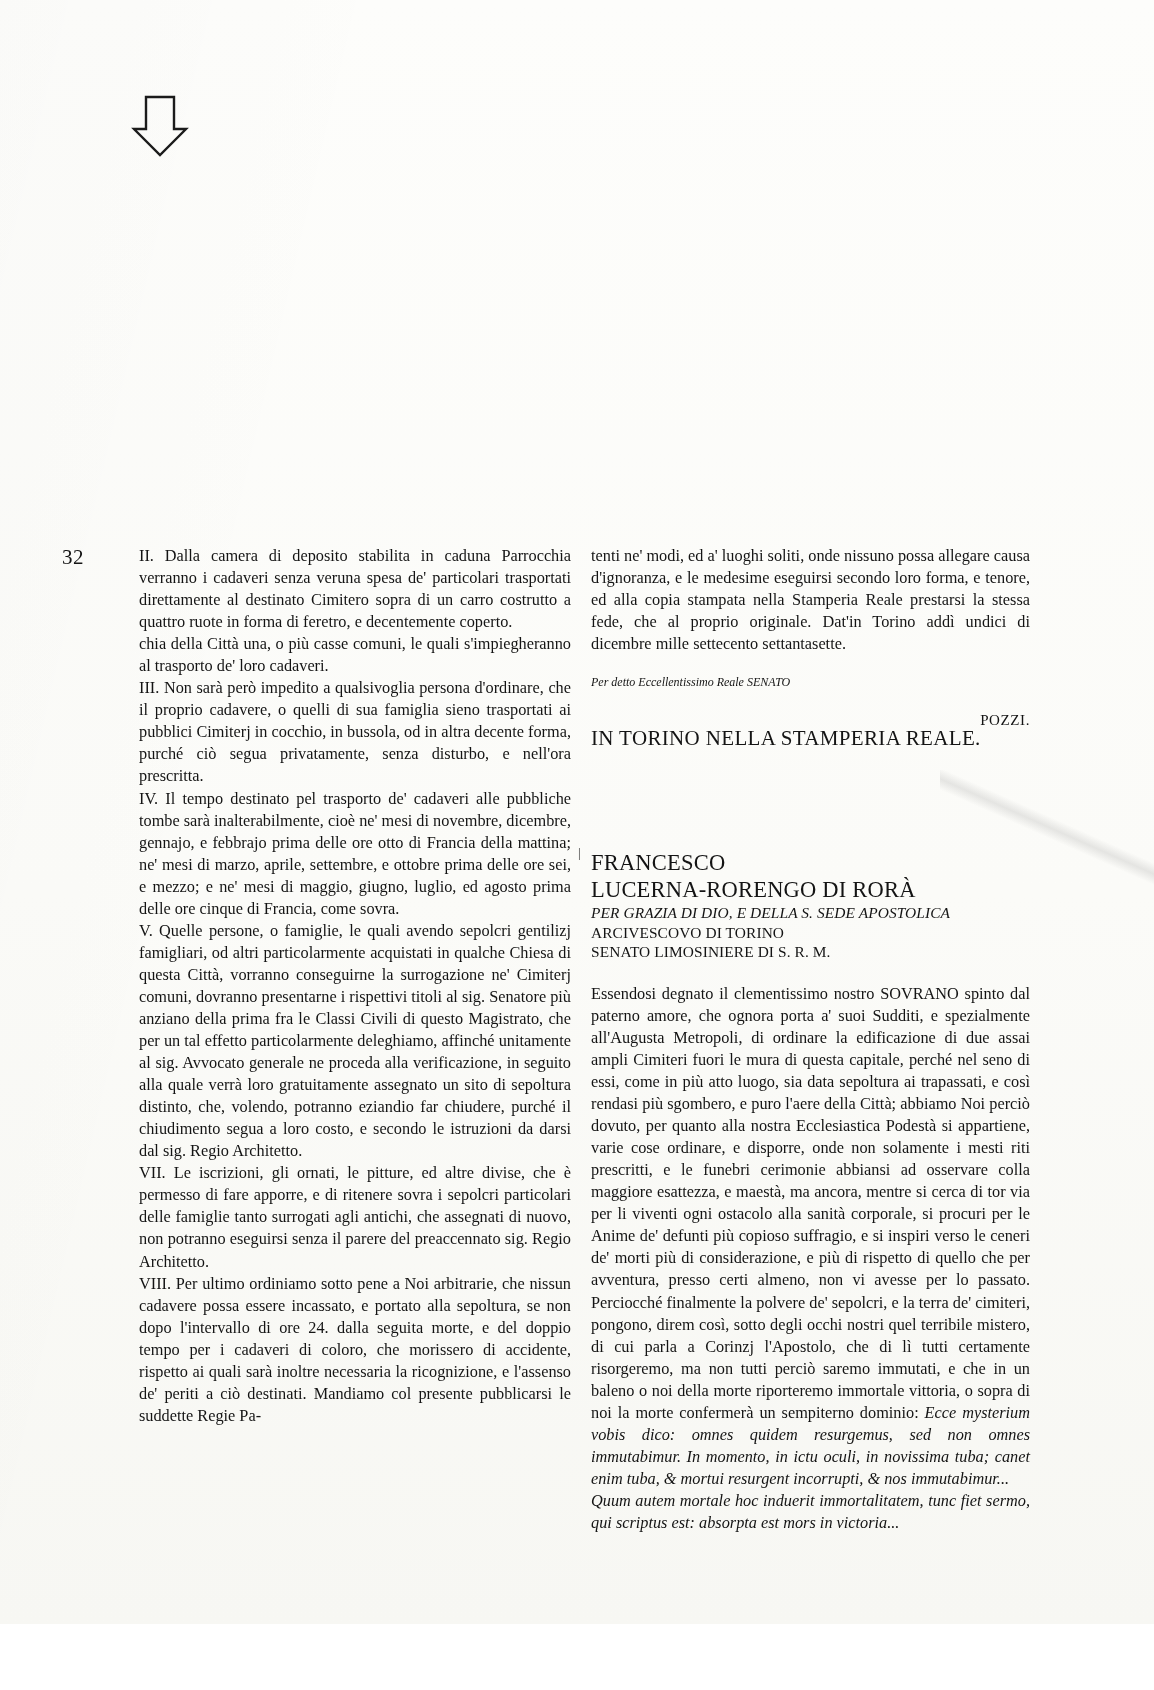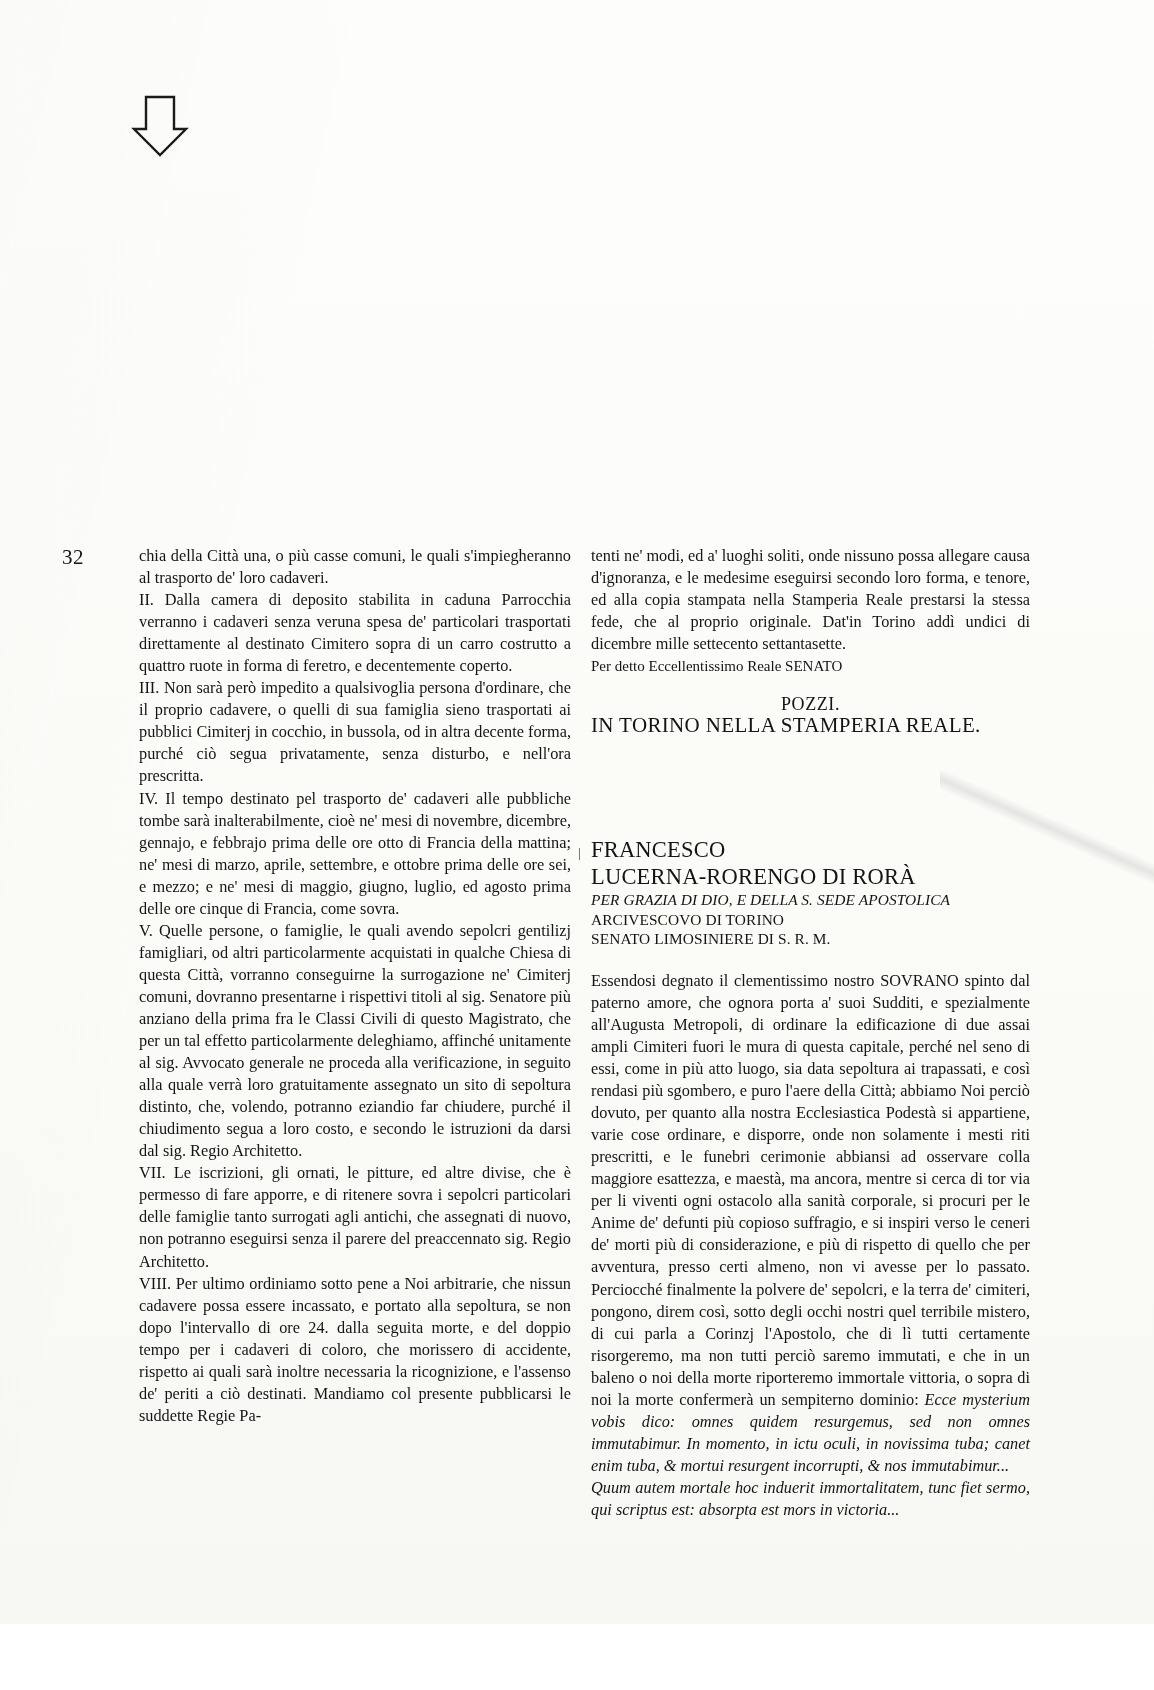--- a/index.html
+++ b/index.html
@@ -68,26 +68,27 @@
   #col-left  { left: 139px; width: 432px; }
   #col-right { left: 591px; width: 439px; }
 
   .para { margin: 0; }
   .para + .para { margin-top: 0; }
 
   .italic { font-style: italic; }
 
   
   #signoff-italic {
-    font-size: 15px;
-    margin-top: 0;
+    font-style: italic;
+    font-size: 12px;
+    margin-top: 16px;
   }
   #pozzi {
-    text-align: center;
-    font-size: 18px;
+    text-align: right;
+    font-size: 15px;
     letter-spacing: 0.6px;
     margin-top: 16px;
   }
   #stamperia {
     font-size: 21px;
     letter-spacing: 0.35px;
     margin-top: -19px;
   }
 
   #bishop-block { margin-top: 100px; }
@@ -127,22 +128,22 @@
 
   <div id="arrow-mark">
     <svg viewBox="0 0 60 62" width="60" height="62" aria-hidden="true">
       <polygon points="16,2 44,2 44,34 56,34 30,60 4,34 16,34" fill="none" stroke="#1b1b1b" stroke-width="2.4" stroke-linejoin="miter"></polygon>
     </svg>
   </div>
 
   <div id="folio">32</div>
 
   <div class="column" id="col-left">
+    <p class="para">II.  Dalla camera di deposito stabilita in caduna Parrocchia verranno i cadaveri senza veruna spesa de' particolari trasportati direttamente al destinato Cimitero sopra di un carro costrutto a quattro ruote in forma di feretro, e decentemente coperto.</p>
     <p class="para">chia della Città una, o più casse comuni, le quali s'impiegheranno al trasporto de' loro cadaveri.</p>
-    <p class="para">II.  Dalla camera di deposito stabilita in caduna Parrocchia verranno i cadaveri senza veruna spesa de' particolari trasportati direttamente al destinato Cimitero sopra di un carro costrutto a quattro ruote in forma di feretro, e decentemente coperto.</p>
     <p class="para">III.  Non sarà però impedito a qualsivoglia persona d'ordinare, che il proprio cadavere, o quelli di sua famiglia sieno trasportati ai pubblici Cimiterj in cocchio, in bussola, od in altra decente forma, purché ciò segua privatamente, senza disturbo, e nell'ora prescritta.</p>
     <p class="para">IV.  Il tempo destinato pel trasporto de' cadaveri alle pubbliche tombe sarà inalterabilmente, cioè ne' mesi di novembre, dicembre, gennajo, e febbrajo prima delle ore otto di Francia della mattina; ne' mesi di marzo, aprile, settembre, e ottobre prima delle ore sei, e mezzo; e ne' mesi di maggio, giugno, luglio, ed agosto prima delle ore cinque di Francia, come sovra.</p>
     <p class="para">V.  Quelle persone, o famiglie, le quali avendo sepolcri gentilizj famigliari, od altri particolarmente acquistati in qualche Chiesa di questa Città, vorranno conseguirne la surrogazione ne' Cimiterj comuni, dovranno presentarne i rispettivi titoli al sig. Senatore più anziano della prima fra le Classi Civili di questo Magistrato, che per un tal effetto particolarmente deleghiamo, affinché unitamente al sig. Avvocato generale ne proceda alla verificazione, in seguito alla quale verrà loro gratuitamente assegnato un sito di sepoltura distinto, che, volendo, potranno eziandio far chiudere, purché il chiudimento segua a loro costo, e secondo le istruzioni da darsi dal sig. Regio Architetto.</p>
     <p class="para">VII.  Le iscrizioni, gli ornati, le pitture, ed altre divise, che è permesso di fare apporre, e di ritenere sovra i sepolcri particolari delle famiglie tanto surrogati agli antichi, che assegnati di nuovo, non potranno eseguirsi senza il parere del preaccennato sig. Regio Architetto.</p>
     <p class="para">VIII.  Per ultimo ordiniamo sotto pene a Noi arbitrarie, che nissun cadavere possa essere incassato, e portato alla sepoltura, se non dopo l'intervallo di ore 24. dalla seguita morte, e del doppio tempo per i cadaveri di coloro, che morissero di accidente, rispetto ai quali sarà inoltre necessaria la ricognizione, e l'assenso de' periti a ciò destinati. Mandiamo col presente pubblicarsi le suddette Regie Pa-</p>
   </div>
 
   <div class="column" id="col-right">
     <p class="para">tenti ne' modi, ed a' luoghi soliti, onde nissuno possa allegare causa d'ignoranza, e le medesime eseguirsi secondo loro forma, e tenore, ed alla copia stampata nella Stamperia Reale prestarsi la stessa fede, che al proprio originale. Dat'in Torino addì undici di dicembre mille settecento settantasette.</p>
     <p id="signoff-italic">Per detto Eccellentissimo Reale SENATO</p>

